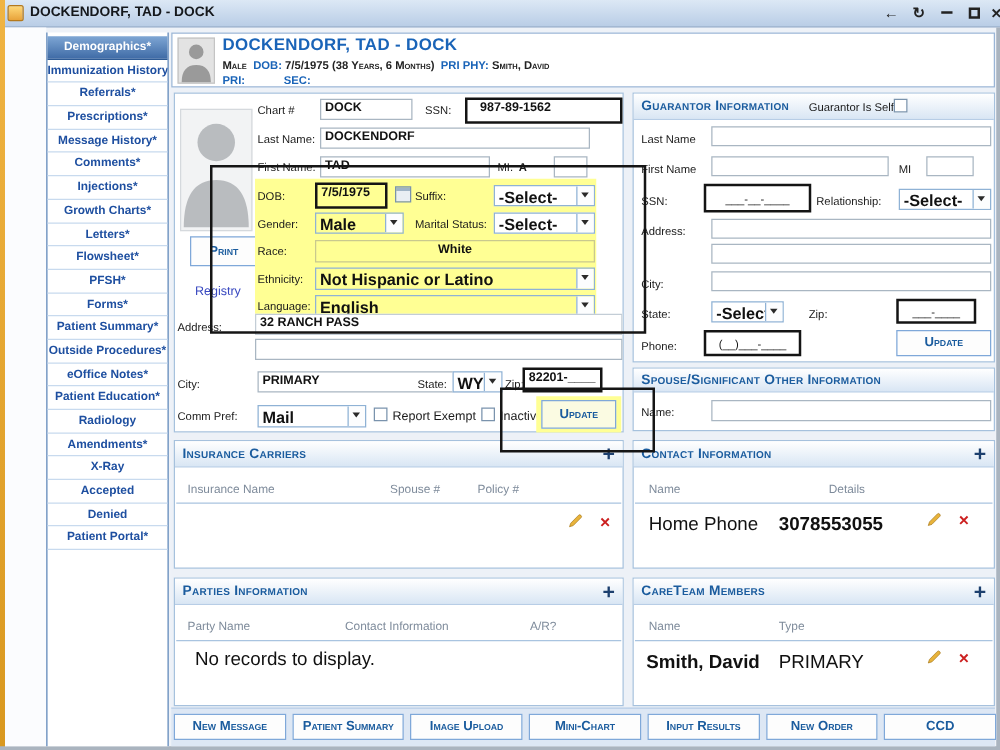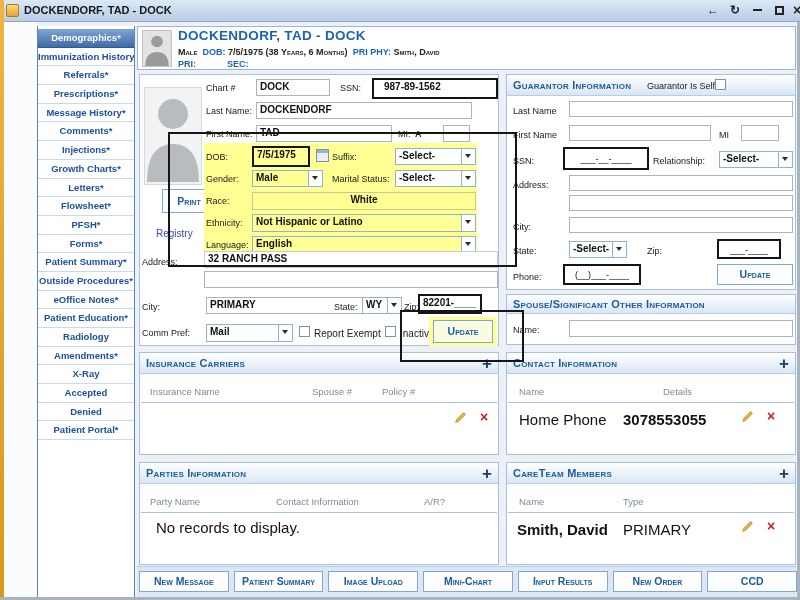--- a/index.html
+++ b/index.html
@@ -35,21 +35,21 @@
   .drk{color:#222;font-weight:bold;}
   
   .panel{position:absolute;background:#fff;border:1px solid #a6c1dd;}
   .phead{position:absolute;left:0;top:0;right:0;height:21px;background:linear-gradient(#ffffff,#d9e6f4);border-bottom:1px solid #b7cde6;}
   .ptitle{position:absolute;left:6px;top:4px;font-size:11px;font-weight:bold;color:#1b5c9e;font-variant:small-caps;letter-spacing:.2px;white-space:nowrap;}
   .plus{position:absolute;right:6px;top:1px;font-size:17px;font-weight:bold;color:#1c3f6e;line-height:19px;cursor:pointer;}
   .lbl{position:absolute;font-size:9px;color:#1a1a1a;white-space:nowrap;}
   .inp{position:absolute;background:#fff;border:1px solid #a9b6c2;font-size:10px;font-weight:bold;color:#111;padding:1px 3px;white-space:nowrap;overflow:hidden;}
   .inp.blk{border:2px solid #141414;}
   .ylw{background:#ffff94 !important;}
-  .dd{position:absolute;background:#fff;border:1px solid #8fb2d5;font-size:10px;font-weight:bold;color:#111;padding:1px 16px 1px 3px;white-space:nowrap;overflow:hidden;}
+  .dd{position:absolute;background:#fff;border:1px solid #8fb2d5;font-size:13px;font-weight:bold;color:#111;padding:1px 16px 1px 3px;white-space:nowrap;overflow:hidden;}
   .ddbtn{position:absolute;right:0;top:0;bottom:0;width:14px;background:#fcfdfe;border-left:1px solid #8fb2d5;}
   .caret{position:absolute;left:3px;top:5px;width:0;height:0;border-left:3.5px solid transparent;border-right:3.5px solid transparent;border-top:4.5px solid #2a2a2a;}
   .cb{position:absolute;width:11px;height:11px;background:#fff;border:1px solid #7a93ad;cursor:pointer;}
   .btn{position:absolute;background:#fdfdfd;border:1px solid #7fa8d9;color:#1b5c9e;font-weight:bold;font-variant:small-caps;font-size:10.5px;text-align:center;cursor:pointer;}
   .colh{position:absolute;font-size:9.5px;color:#7e8b9b;white-space:nowrap;}
   .cell{position:absolute;font-size:15px;color:#111;white-space:nowrap;}
   .rule{position:absolute;height:1px;background:#a9c4e0;left:1px;right:1px;}
   .redx{position:absolute;font-size:14px;line-height:12px;font-weight:bold;color:#cc2020;cursor:pointer;}
   .pencil{position:absolute;cursor:pointer;}
   .link{position:absolute;font-size:10px;color:#3949c0;cursor:pointer;}
@@ -126,21 +126,21 @@
   </div>
 </div>
 
 <div class="panel" style="left:139px;top:74px;width:360px;height:272px;">
   <div class="photo">
     <svg width="56" height="94" viewBox="0 0 28 47">
         <circle cx="14" cy="13" r="7.5" fill="#b9bcbf"></circle>
         <path d="M1 47 Q1 28 14 28 Q27 28 27 47 Z" fill="#b9bcbf"></path>
       </svg>
   </div>
-  <div class="btn" style="left:22px;top:114px;width:54px;height:24px;line-height:22px;">Print</div>
+  <div class="btn" style="left:12px;top:114px;width:54px;height:24px;line-height:22px;">Print</div>
   <div class="link" style="left:16px;top:153px;">Registry</div>
 
   <span class="lbl" style="left:66px;top:8px;">Chart #</span>
   <div class="inp" style="left:116px;top:4px;width:74px;height:17px;">DOCK</div>
   <span class="lbl" style="left:200px;top:8px;">SSN:</span>
   <div class="inp blk" style="left:232px;top:3px;width:126px;height:21px;padding-left:10px;">987-89-1562</div>
 
   <span class="lbl" style="left:66px;top:31px;">Last Name:</span>
   <div class="inp" style="left:116px;top:27px;width:216px;height:17px;">DOCKENDORF</div>
 

